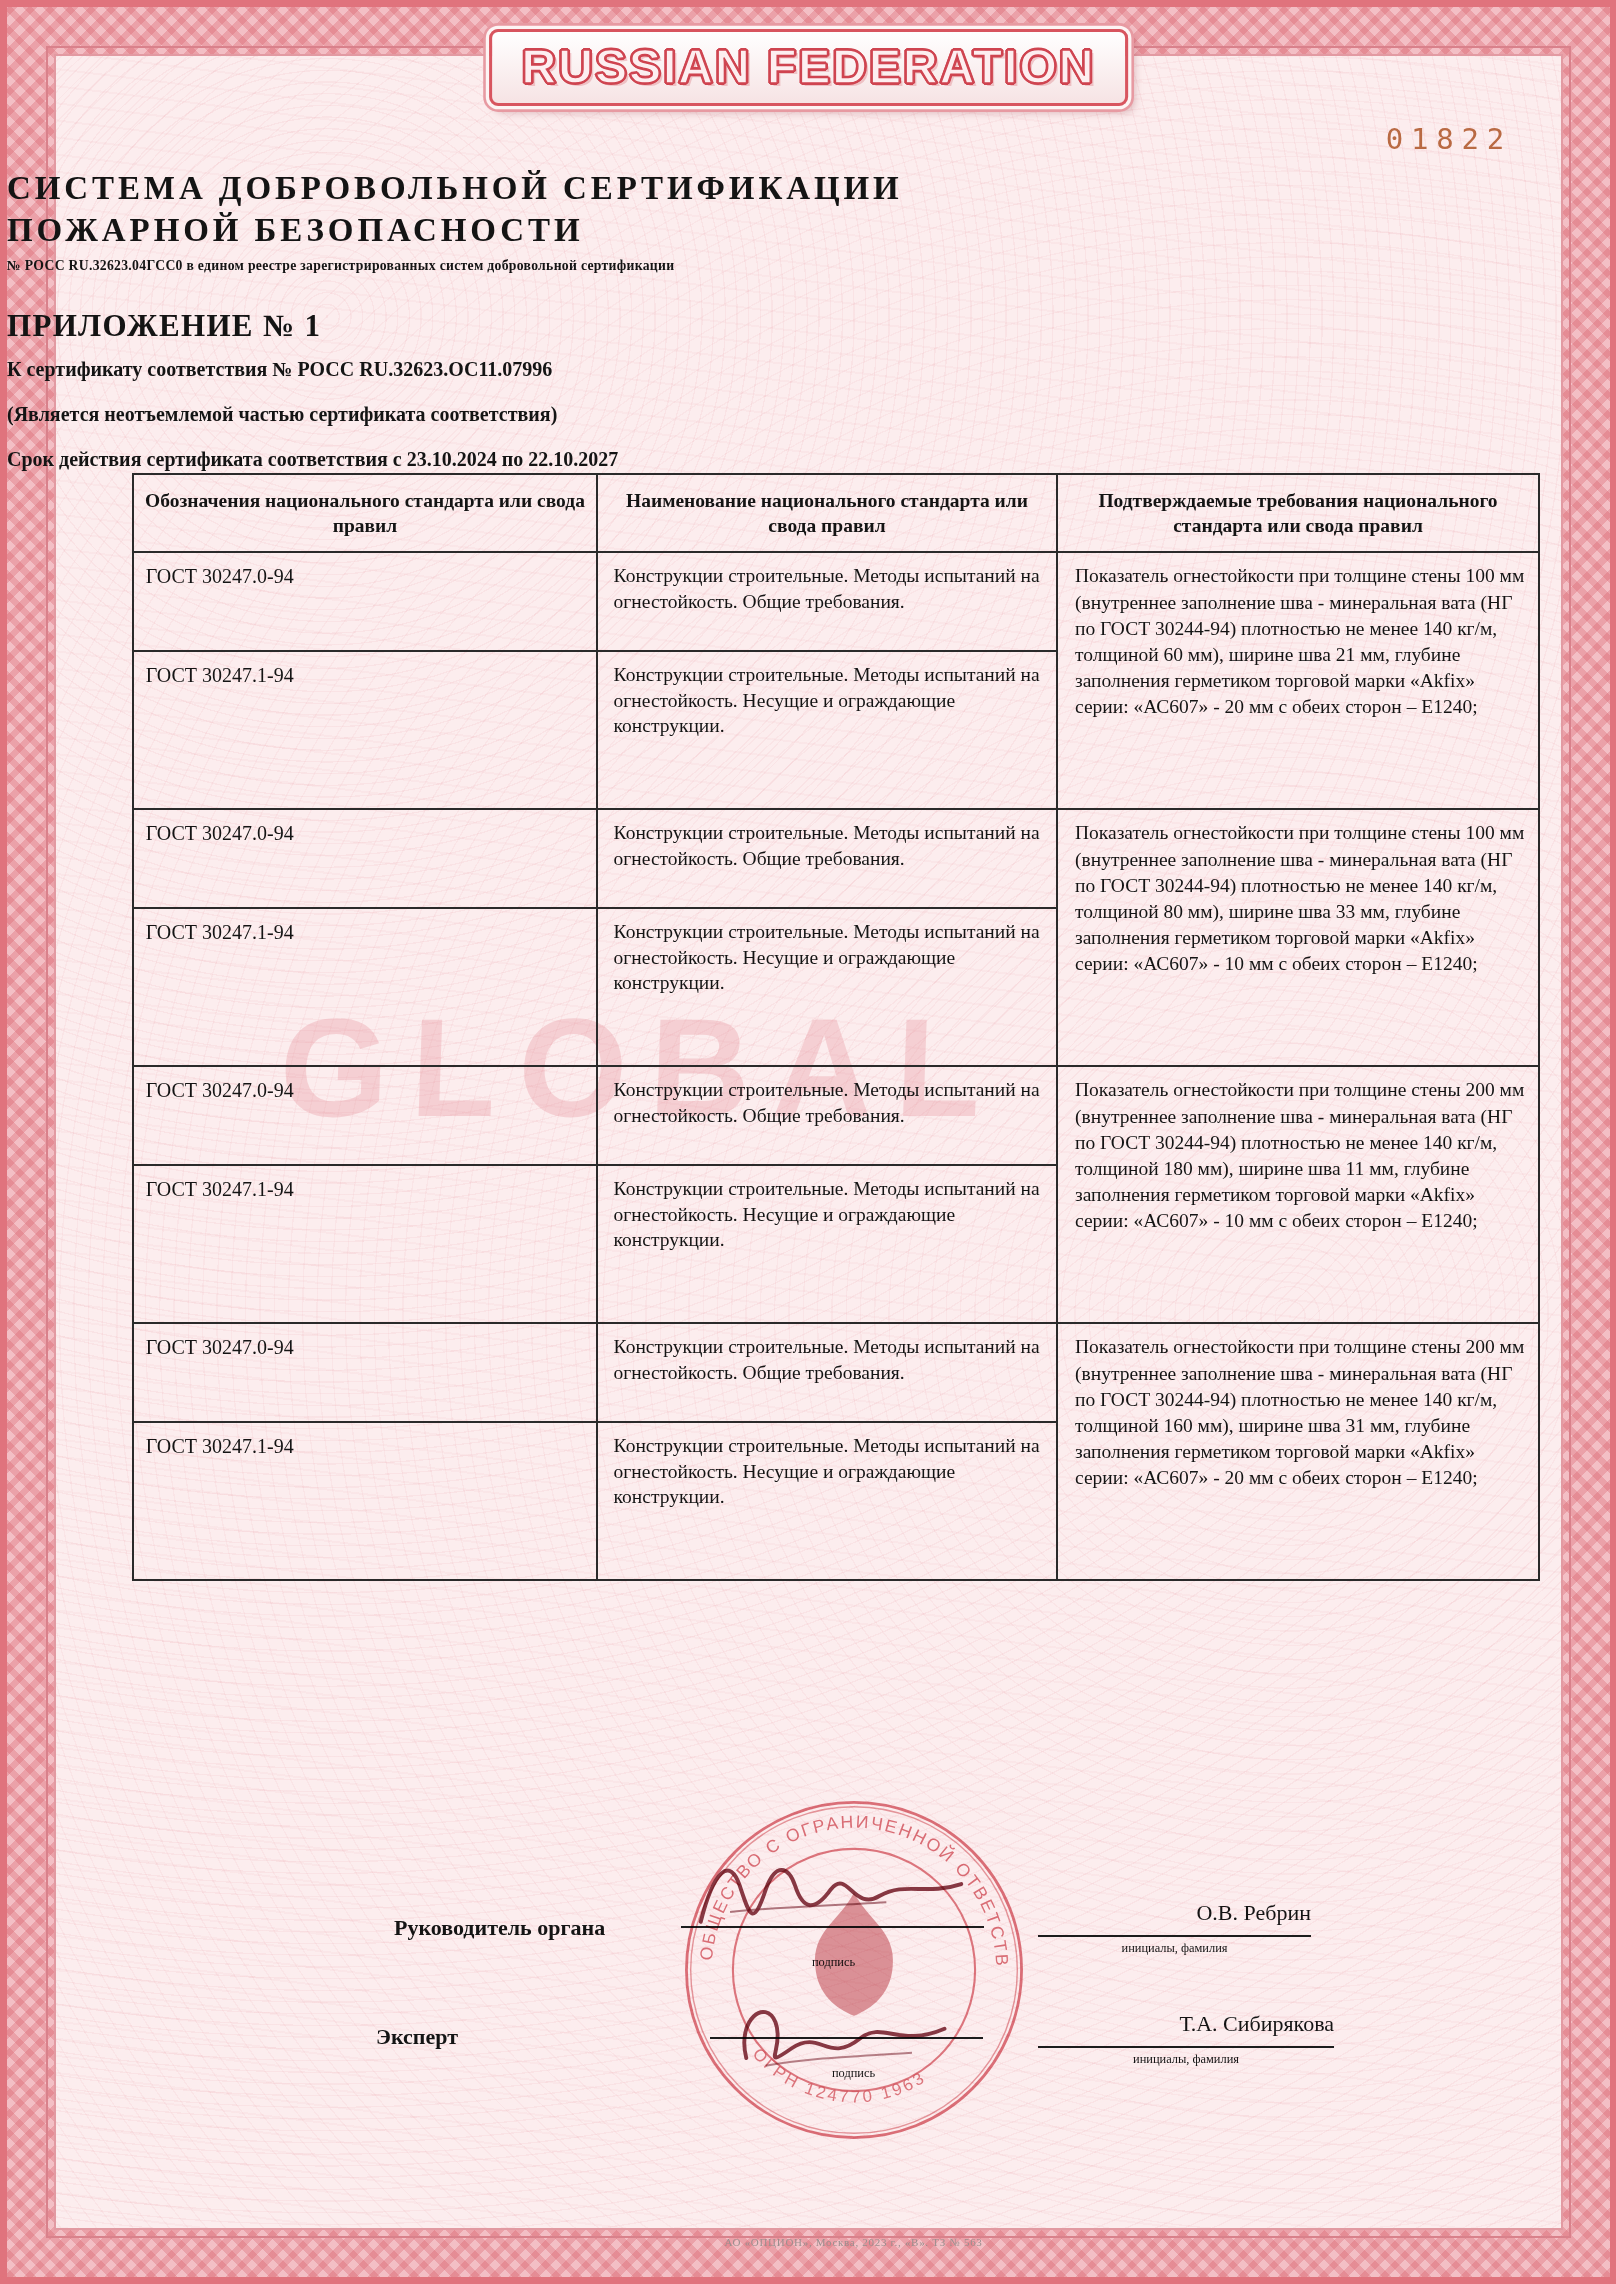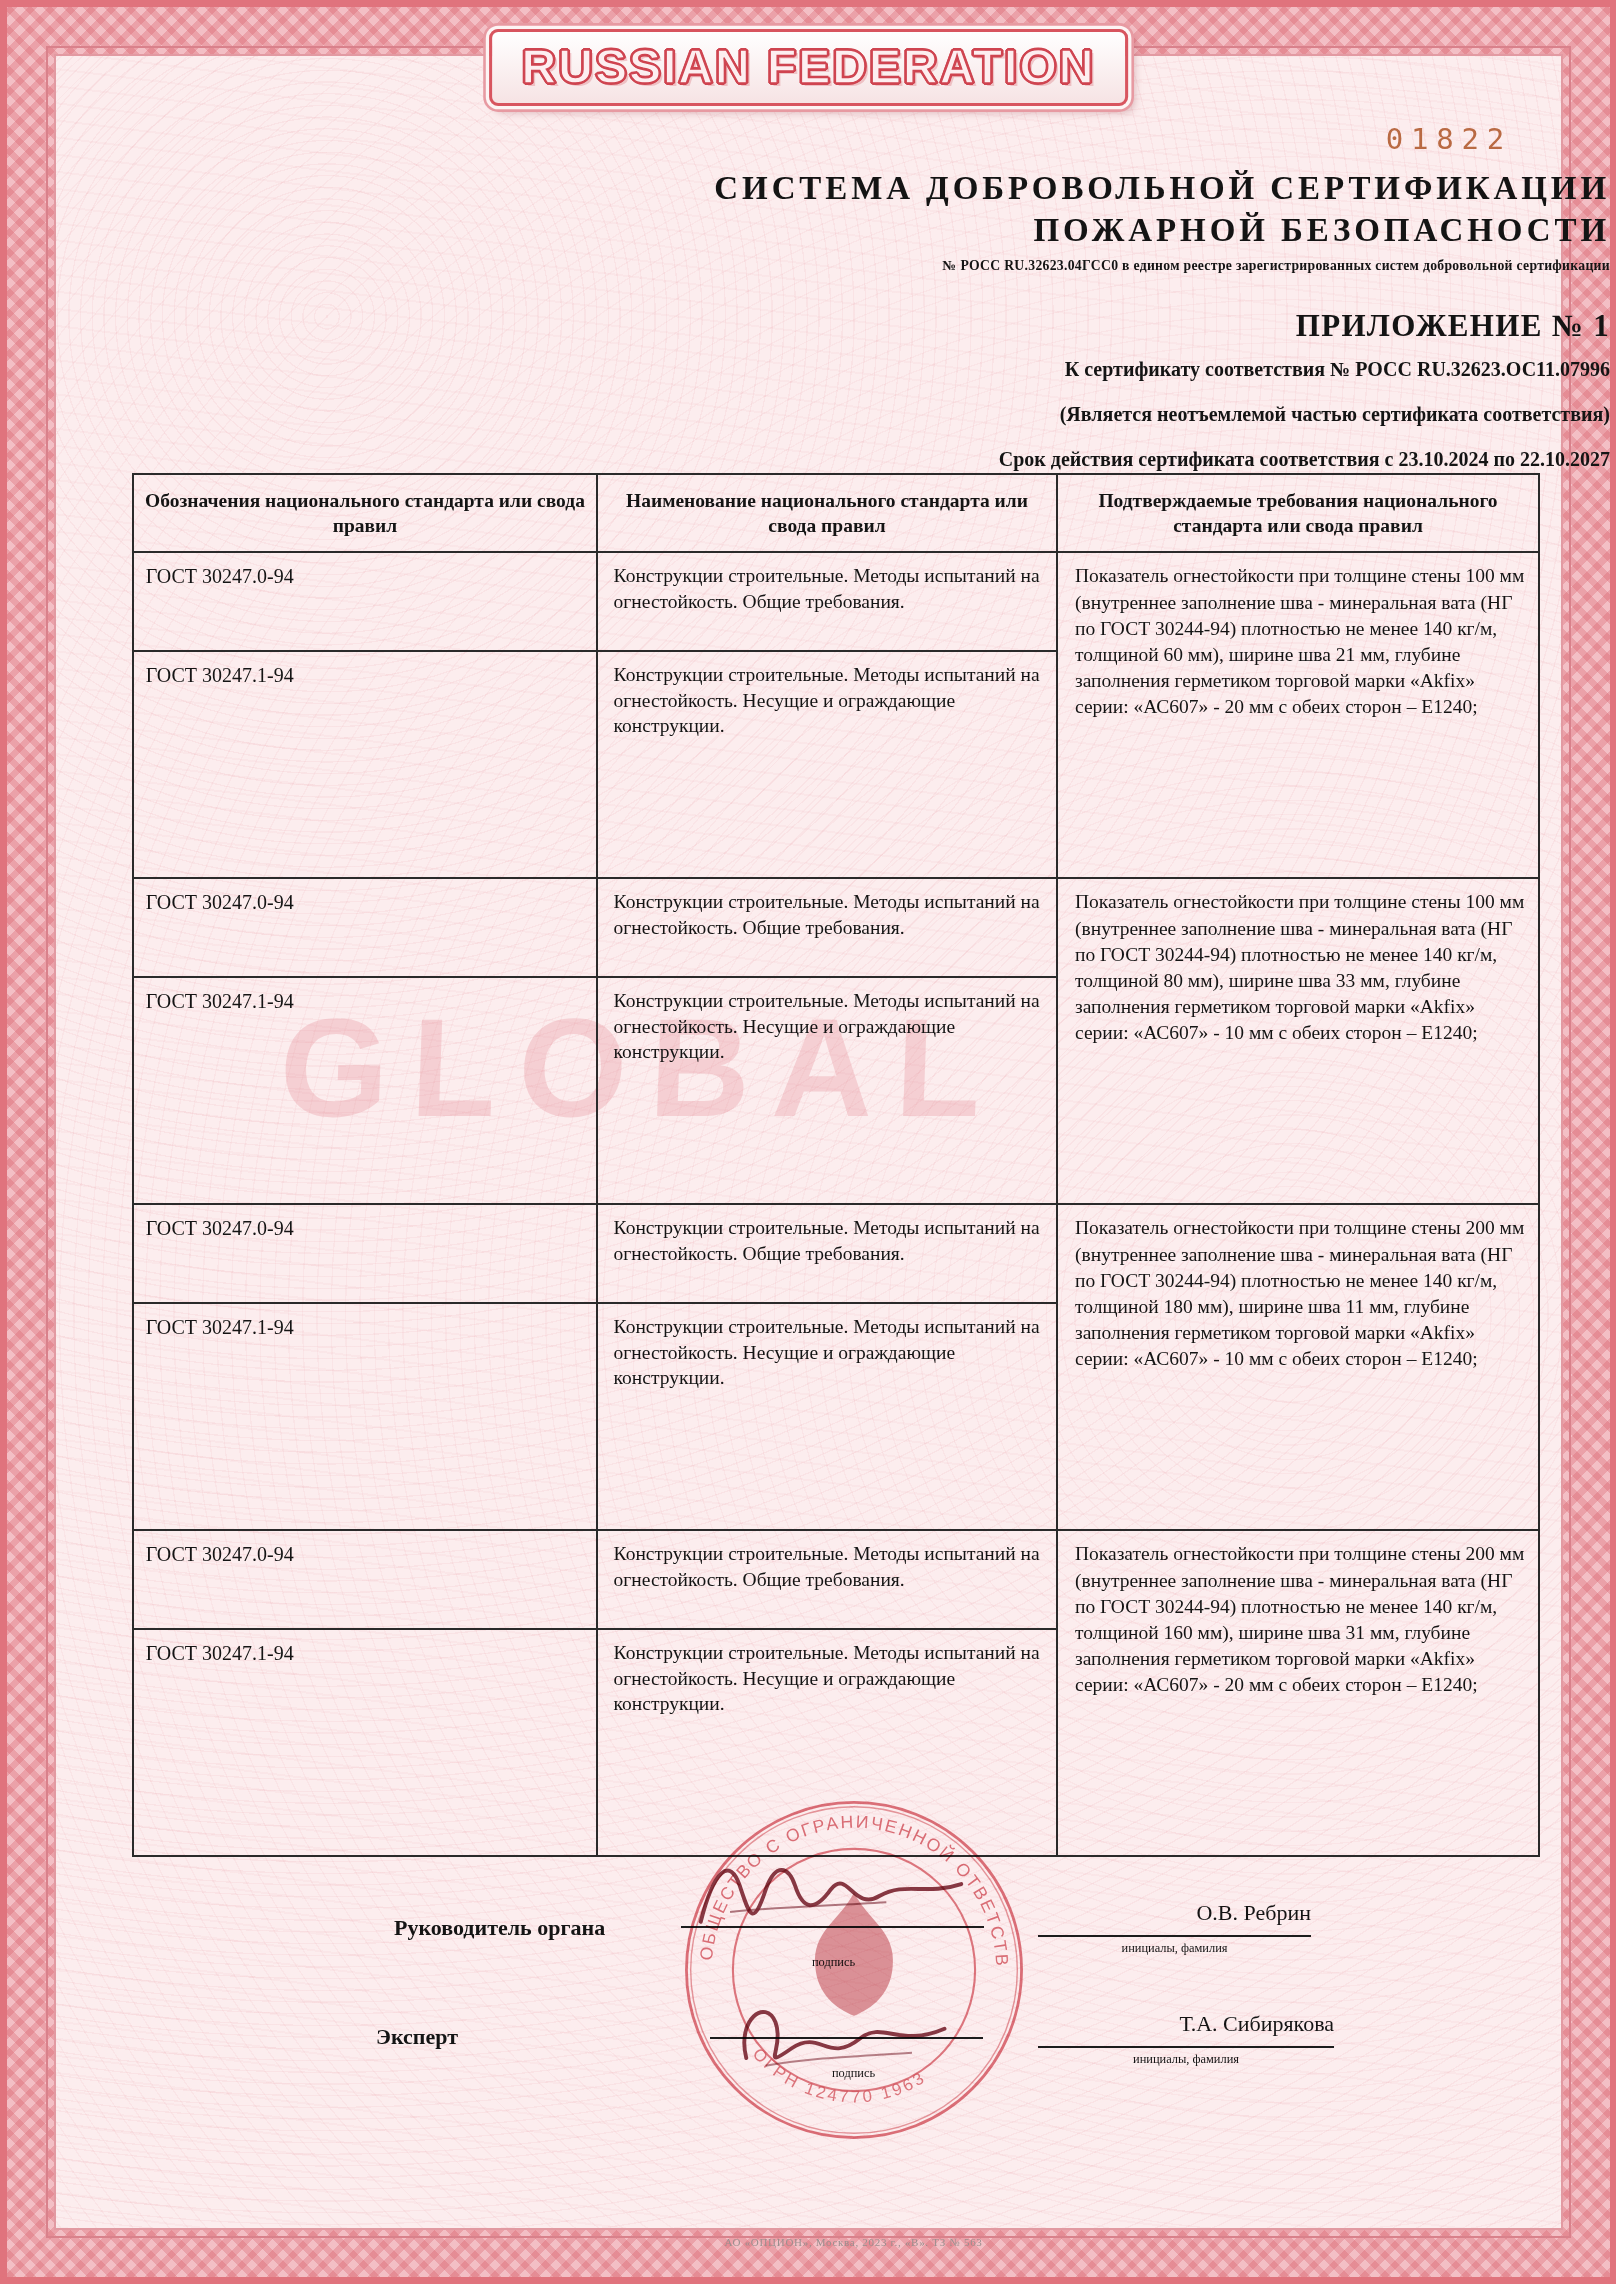--- a/index.html
+++ b/index.html
@@ -46,21 +46,21 @@
     -webkit-text-stroke:1.3px #cf4450;
     text-shadow:-2px 0 #cf4450,2px 0 #cf4450,0 -2px #cf4450,0 2px #cf4450,
       -1.3px -1.3px #cf4450,1.3px 1.3px #cf4450,-1.3px 1.3px #cf4450,1.3px -1.3px #cf4450,
       3.3px 3.3px 0 rgba(207,68,80,.25);
   }
   .serial{
     position:absolute;top:115px;right:98px;
     font-family:"DejaVu Sans Mono", monospace;
     font-size:29px;letter-spacing:7.8px;color:#b96a43;z-index:5;
   }
-  .headings{position:absolute;top:161px;left:0;width:100%;text-align:right;z-index:4;}
+  .headings{position:absolute;top:161px;left:0;width:100%;text-align:left;z-index:4;}
   .title-line{font-weight:bold;font-size:33px;letter-spacing:3.9px;line-height:1.26;}
   .registry{font-weight:bold;font-size:13.7px;margin-top:6.5px;letter-spacing:0.3px;}
   .appendix{font-weight:bold;font-size:31px;letter-spacing:1.3px;margin-top:34px;}
   .cert-line{font-weight:bold;font-size:20px;margin-top:22px;}
   .cert-line.first{margin-top:14.3px;}
   
   .watermark{
     position:absolute;top:980px;left:273px;z-index:1;
     font-family:"Liberation Sans", sans-serif;font-weight:bold;
     font-size:140px;letter-spacing:22px;color:rgba(228,140,150,.30);
@@ -77,21 +77,21 @@
     background:transparent;
   }
   table.standards th{
     font-weight:bold;text-align:center;font-size:19.5px;padding:7.8px 9px;height:78px;
     vertical-align:middle;
   }
   td.code{padding:10.4px 9px 6.5px 11.7px;font-size:20px;}
   td.name{padding:10.4px 13px 6.5px 15.6px;}
   td.req{padding:10.4px 11.7px 6.5px 17px;line-height:1.34;}
   tr.ra td{height:99px;}
-  tr.rb td{height:227px;}
+  tr.rb td{height:158px;}
   
   .sig-label{position:absolute;font-weight:bold;font-size:22px;z-index:4;}
   .sig-rule{position:absolute;border-bottom:2px solid #1c1c1c;z-index:4;}
   .sig-cap{position:absolute;font-size:12.4px;text-align:center;z-index:4;}
   .name-block{position:absolute;text-align:center;z-index:4;}
   .name-block .nm{font-size:22px;padding-bottom:9px;text-align:right;}
   .name-block .rl{border-bottom:2px solid #1c1c1c;}
   .name-block .cp{font-size:12.4px;margin-top:3.9px;}
   .note{
     position:absolute;top:2108px;left:0;width:100%;text-align:center;

